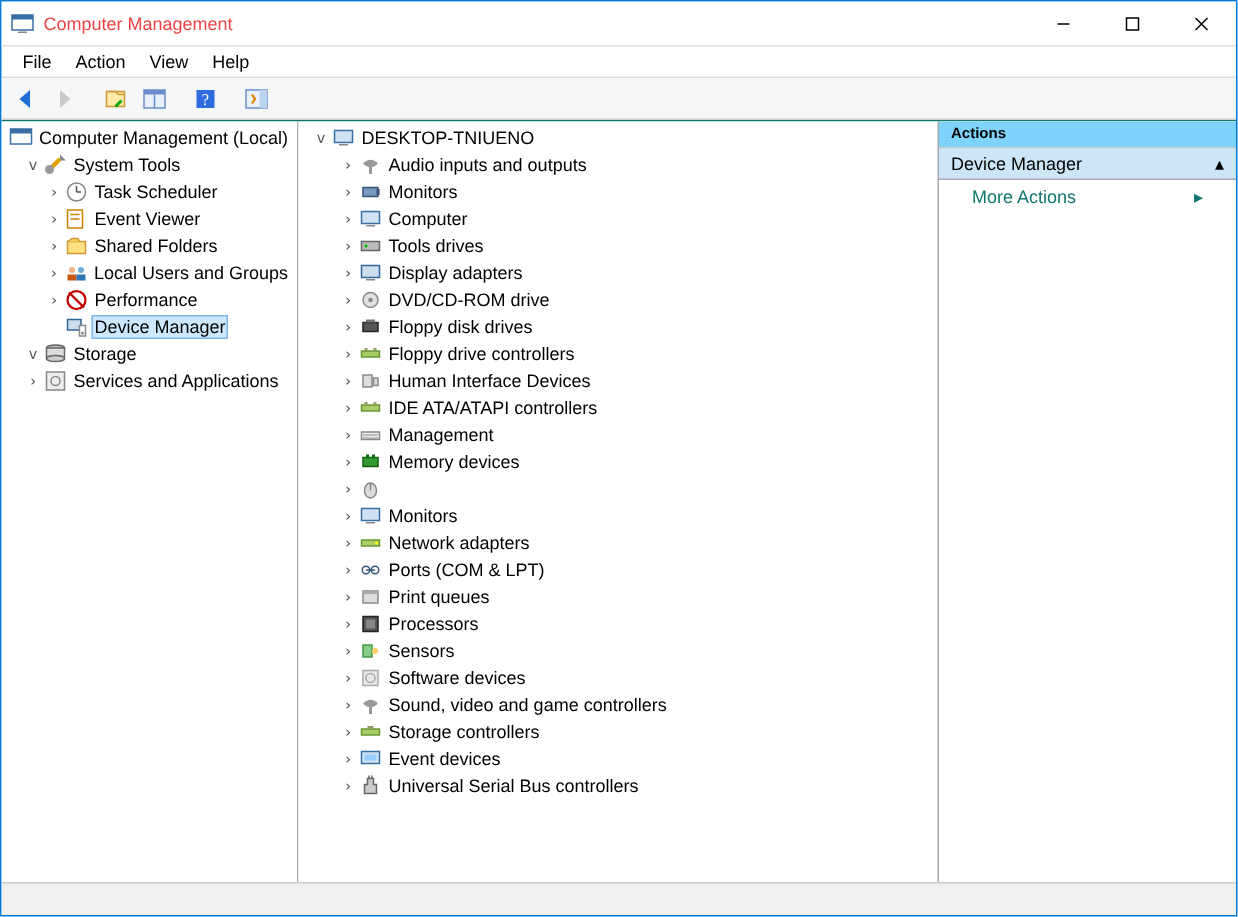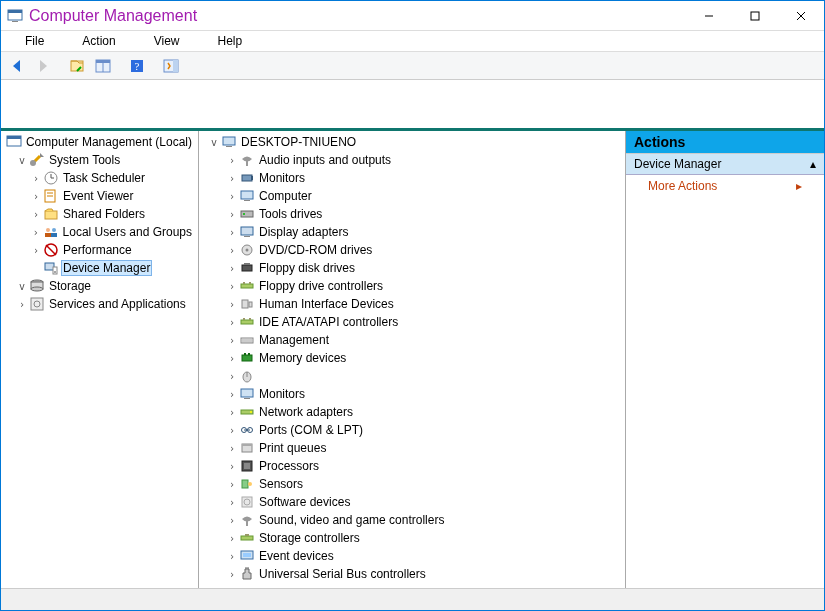--- a/index.html
+++ b/index.html
@@ -16,53 +16,52 @@
   overflow: hidden;
 }
 .title-bar {
   height: 30px;
   display: flex;
   align-items: center;
   background: #fff;
   border-bottom: 1px solid #ddd;
 }
 .title-bar .app-icon { width: 16px; height: 16px; margin: 0 6px; }
-.title-bar .title { flex: 1; font-size: 16px; color: #a21caf; }
+.title-bar .title { flex: 1; font-size: 12px; color: #ef4444; }
 .win-controls { display: flex; height: 100%; }
 .win-btn {
   width: 46px; height: 30px;
   display: flex; align-items: center; justify-content: center;
   color: #000; font-size: 10px;
 }
 .menu-bar {
   height: 21px;
   display: flex; align-items: center;
-  gap: 22px;
-  padding: 0 16px;
+  gap: 0;
+  padding: 0 6px;
   border-bottom: 1px solid #ddd;
 }
 .menu-item { padding: 2px 8px; font-size: 12px; }
 .toolbar {
   height: 28px;
   display: flex; align-items: center;
   padding: 0 4px; gap: 2px;
   border-bottom: 1px solid #ccc;
   background: #f5f6f7;
 }
 .tool-btn {
   width: 24px; height: 24px;
   display: flex; align-items: center; justify-content: center;
   border: 1px solid transparent;
 }
 .tool-btn.disabled { opacity: 0.4; }
 .main {
   flex: 1; display: flex;
-  border-top: 3px solid #0f766e;
+  border-top: 1px solid #0f766e;
   min-height: 0;
-  margin-top: 48px;
 }
 .pane {
   overflow: auto;
   font-size: 12px;
   position: relative;
 }
 .pane.left { width: 198px; border-right:1px solid #aaa; background:#fff; }
 .pane.center { flex: 1; border-right:1px solid #aaa; background:#fff; }
 .pane.right { width: 198px; background:#fff; }
 .tree { padding: 2px 0; white-space: nowrap; }
@@ -76,36 +75,36 @@
   font-family: Consolas, monospace;
   cursor: pointer;
   user-select:none;
 }
 .tree-icon { width:16px; height:16px; margin-right: 2px; display:inline-flex; align-items:center; justify-content:center; }
 .tree-label { padding: 0 2px; }
 .tree-label.selected { background:#cde8ff; border:1px solid #7eb4ea; padding:0 1px; }
 .indent-1 { padding-left: 14px; }
 .indent-2 { padding-left: 28px; }
 .actions-header {
-  background: #0ea5e9;
+  background: #7dd3fc;
   border-bottom: 1px solid #ccc;
   padding: 3px 8px;
   font-weight: bold;
-  font-size: 14px;
+  font-size: 10px;
 }
 .actions-sub {
   background: #cde6f7;
   border-bottom: 1px solid #aac;
   padding: 3px 8px;
   font-size: 12px;
   display:flex; justify-content:space-between; align-items:center;
 }
 .actions-link {
   padding: 4px 22px;
-  color: #c2410c;
+  color: #0f766e;
   display:flex; justify-content:space-between; align-items:flex-start;
 }
 .statusbar { height: 22px; border-top:1px solid #ccc; background:#f0f0f0; }
 svg { display:block; }
 .ic { width:16px; height:16px; }
 </style>
 </head>
 <body>
 
 <div class="title-bar">
@@ -375,21 +374,21 @@
           <span class="tree-label">Display adapters</span>
         </div>
         <div class="tree-row" style="padding-left: 26px;">
           <span class="expander">›</span>
           <span class="tree-icon">
             <svg class="ic" viewBox="0 0 16 16">
               <circle cx="8" cy="8" r="5" fill="#e0e0e0" stroke="#888"></circle>
               <circle cx="8" cy="8" r="1.5" fill="#888"></circle>
             </svg>
           </span>
-          <span class="tree-label">DVD/CD-ROM drives</span>
+          <span class="tree-label">DVD/CD-ROM drive</span>
         </div>
         <div class="tree-row" style="padding-left: 26px;">
           <span class="expander">›</span>
           <span class="tree-icon">
             <svg class="ic" viewBox="0 0 16 16">
               <rect x="3" y="5" width="10" height="6" fill="#555" stroke="#222"></rect>
               <rect x="5" y="3" width="6" height="2" fill="#777"></rect>
             </svg>
           </span>
           <span class="tree-label">Floppy disk drives</span>

